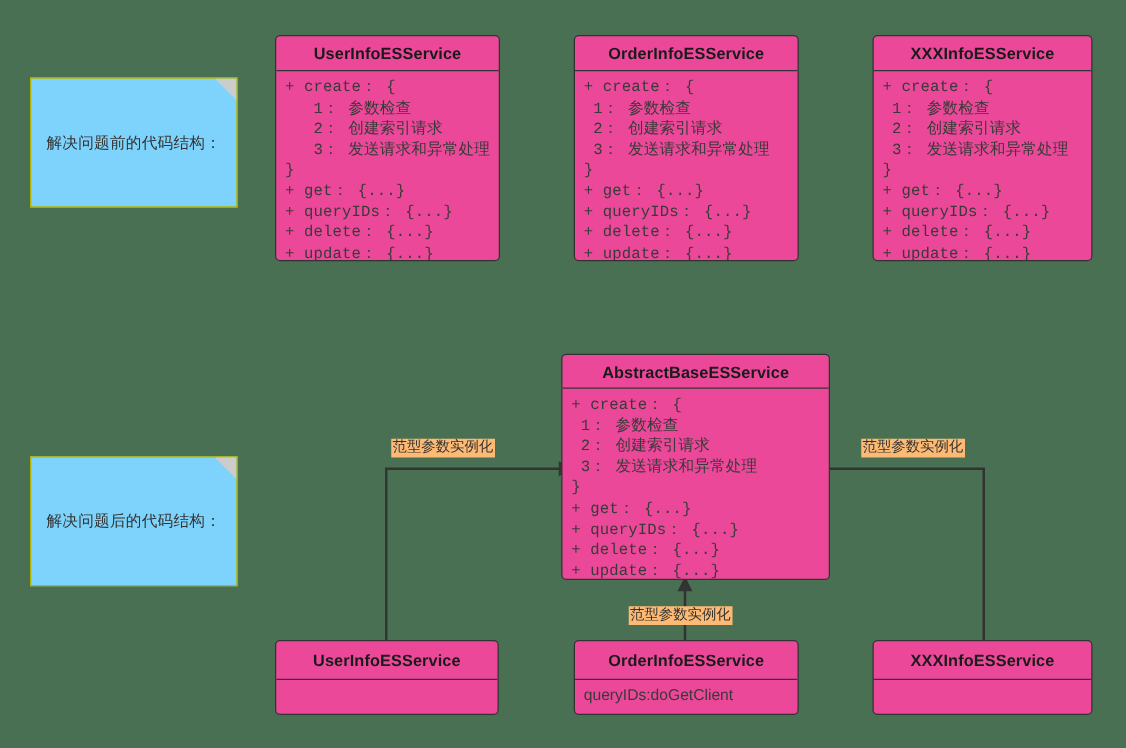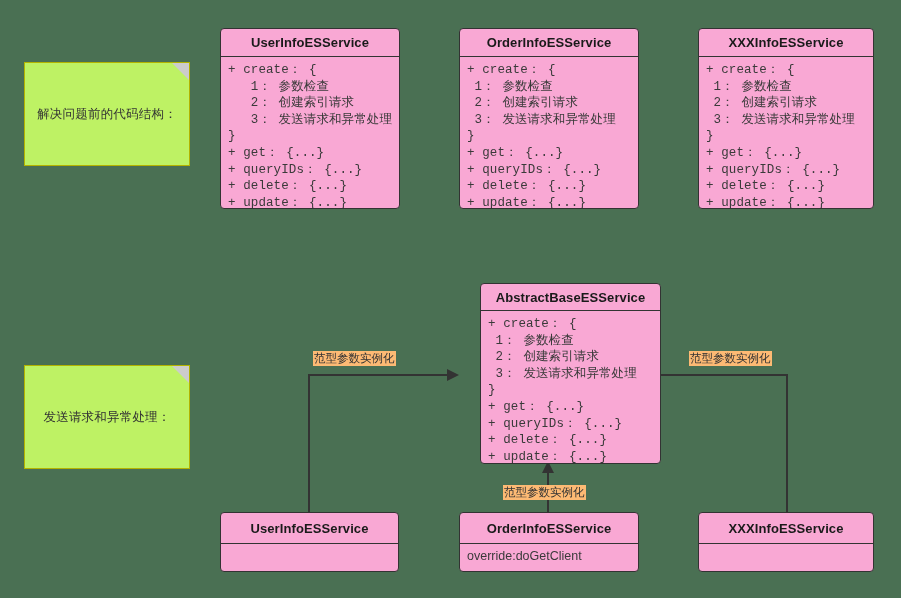--- a/index.html
+++ b/index.html
@@ -17,21 +17,21 @@
   #canvas {
     position: absolute;
     left: 0; top: 0;
     width: 901px;
     height: 598px;
   }
 
   
   .note {
     position: absolute;
-    background: #bef264;
+    background: #7dd3fc;
     border: 1px solid #b3b300;
     box-sizing: border-box;
     display: flex;
     align-items: center;
     justify-content: center;
   }
   .note-text {
     font-size: 12.5px;
     color: #333333;
     letter-spacing: .2px;
@@ -43,21 +43,21 @@
     right: 0;
     width: 0;
     height: 0;
     border-left: 17px solid transparent;
     border-top: 17px solid #cccccc;
   }
 
   
   .umlbox {
     position: absolute;
-    background: #f9a8d4;
+    background: #ec4899;
     border: 1.6px solid #333333;
     border-radius: 4px;
     box-sizing: border-box;
     overflow: hidden;
   }
   .uml-title {
     text-align: center;
     font-size: 13px;
     font-weight: bold;
     color: #1a1a1a;
@@ -126,21 +126,21 @@
     <path d="M 787 512 L 787 375 L 648 375" stroke="#333333" stroke-width="2" fill="none"></path>
     <polygon points="640,375 652,369 652,381" fill="#333333"></polygon>
   </svg>
 
   <div class="note" style="left:24px; top:62px; width:166px; height:104px;">
     <span class="note-text">解决问题前的代码结构：</span>
     <span class="note-fold"></span>
   </div>
 
   <div class="note" style="left:24px; top:365px; width:166px; height:104px;">
-    <span class="note-text">发送请求和异常处理：</span>
+    <span class="note-text">解决问题后的代码结构：</span>
     <span class="note-fold"></span>
   </div>
 
   <div class="umlbox" style="left:220px; top:28px; width:180px; height:181px;">
     <div class="uml-title" style="height:28px;">UserInfoESService</div>
     <div class="uml-body">
       <div class="uml-line">+ create： {</div>
       <div class="uml-line">   1： 参数检查</div>
       <div class="uml-line">   2： 创建索引请求</div>
       <div class="uml-line">   3： 发送请求和异常处理</div>
@@ -175,21 +175,21 @@
       <div class="uml-line"> 2： 创建索引请求</div>
       <div class="uml-line"> 3： 发送请求和异常处理</div>
       <div class="uml-line">}</div>
       <div class="uml-line">+ get： {...}</div>
       <div class="uml-line">+ queryIDs： {...}</div>
       <div class="uml-line">+ delete： {...}</div>
       <div class="uml-line">+ update： {...}</div>
     </div>
   </div>
 
-  <div class="umlbox" style="left:480px; top:283px; width:181px; height:181px;">
+  <div class="umlbox" style="left:449px; top:283px; width:215px; height:181px;">
     <div class="uml-title" style="height:27px;">AbstractBaseESService</div>
     <div class="uml-body">
       <div class="uml-line">+ create： {</div>
       <div class="uml-line"> 1： 参数检查</div>
       <div class="uml-line"> 2： 创建索引请求</div>
       <div class="uml-line"> 3： 发送请求和异常处理</div>
       <div class="uml-line">}</div>
       <div class="uml-line">+ get： {...}</div>
       <div class="uml-line">+ queryIDs： {...}</div>
       <div class="uml-line">+ delete： {...}</div>
@@ -200,21 +200,21 @@
   <div class="umlbox" style="left:220px; top:512px; width:179px; height:60px;">
     <div class="uml-title" style="height:31px;">UserInfoESService</div>
     <div class="uml-body uml-body-empty">
       <div class="uml-member" style="padding:0;"></div>
     </div>
   </div>
 
   <div class="umlbox" style="left:459px; top:512px; width:180px; height:60px;">
     <div class="uml-title" style="height:31px;">OrderInfoESService</div>
     <div class="uml-body" style="padding:4px 0 0 7px;">
-      <div class="uml-member" style="padding:0;">override:doGetClient</div>
+      <div class="uml-member" style="padding:0;">queryIDs:doGetClient</div>
     </div>
   </div>
 
   <div class="umlbox" style="left:698px; top:512px; width:176px; height:60px;">
     <div class="uml-title" style="height:31px;">XXXInfoESService</div>
     <div class="uml-body uml-body-empty">
       <div class="uml-member" style="padding:0;"></div>
     </div>
   </div>
 

